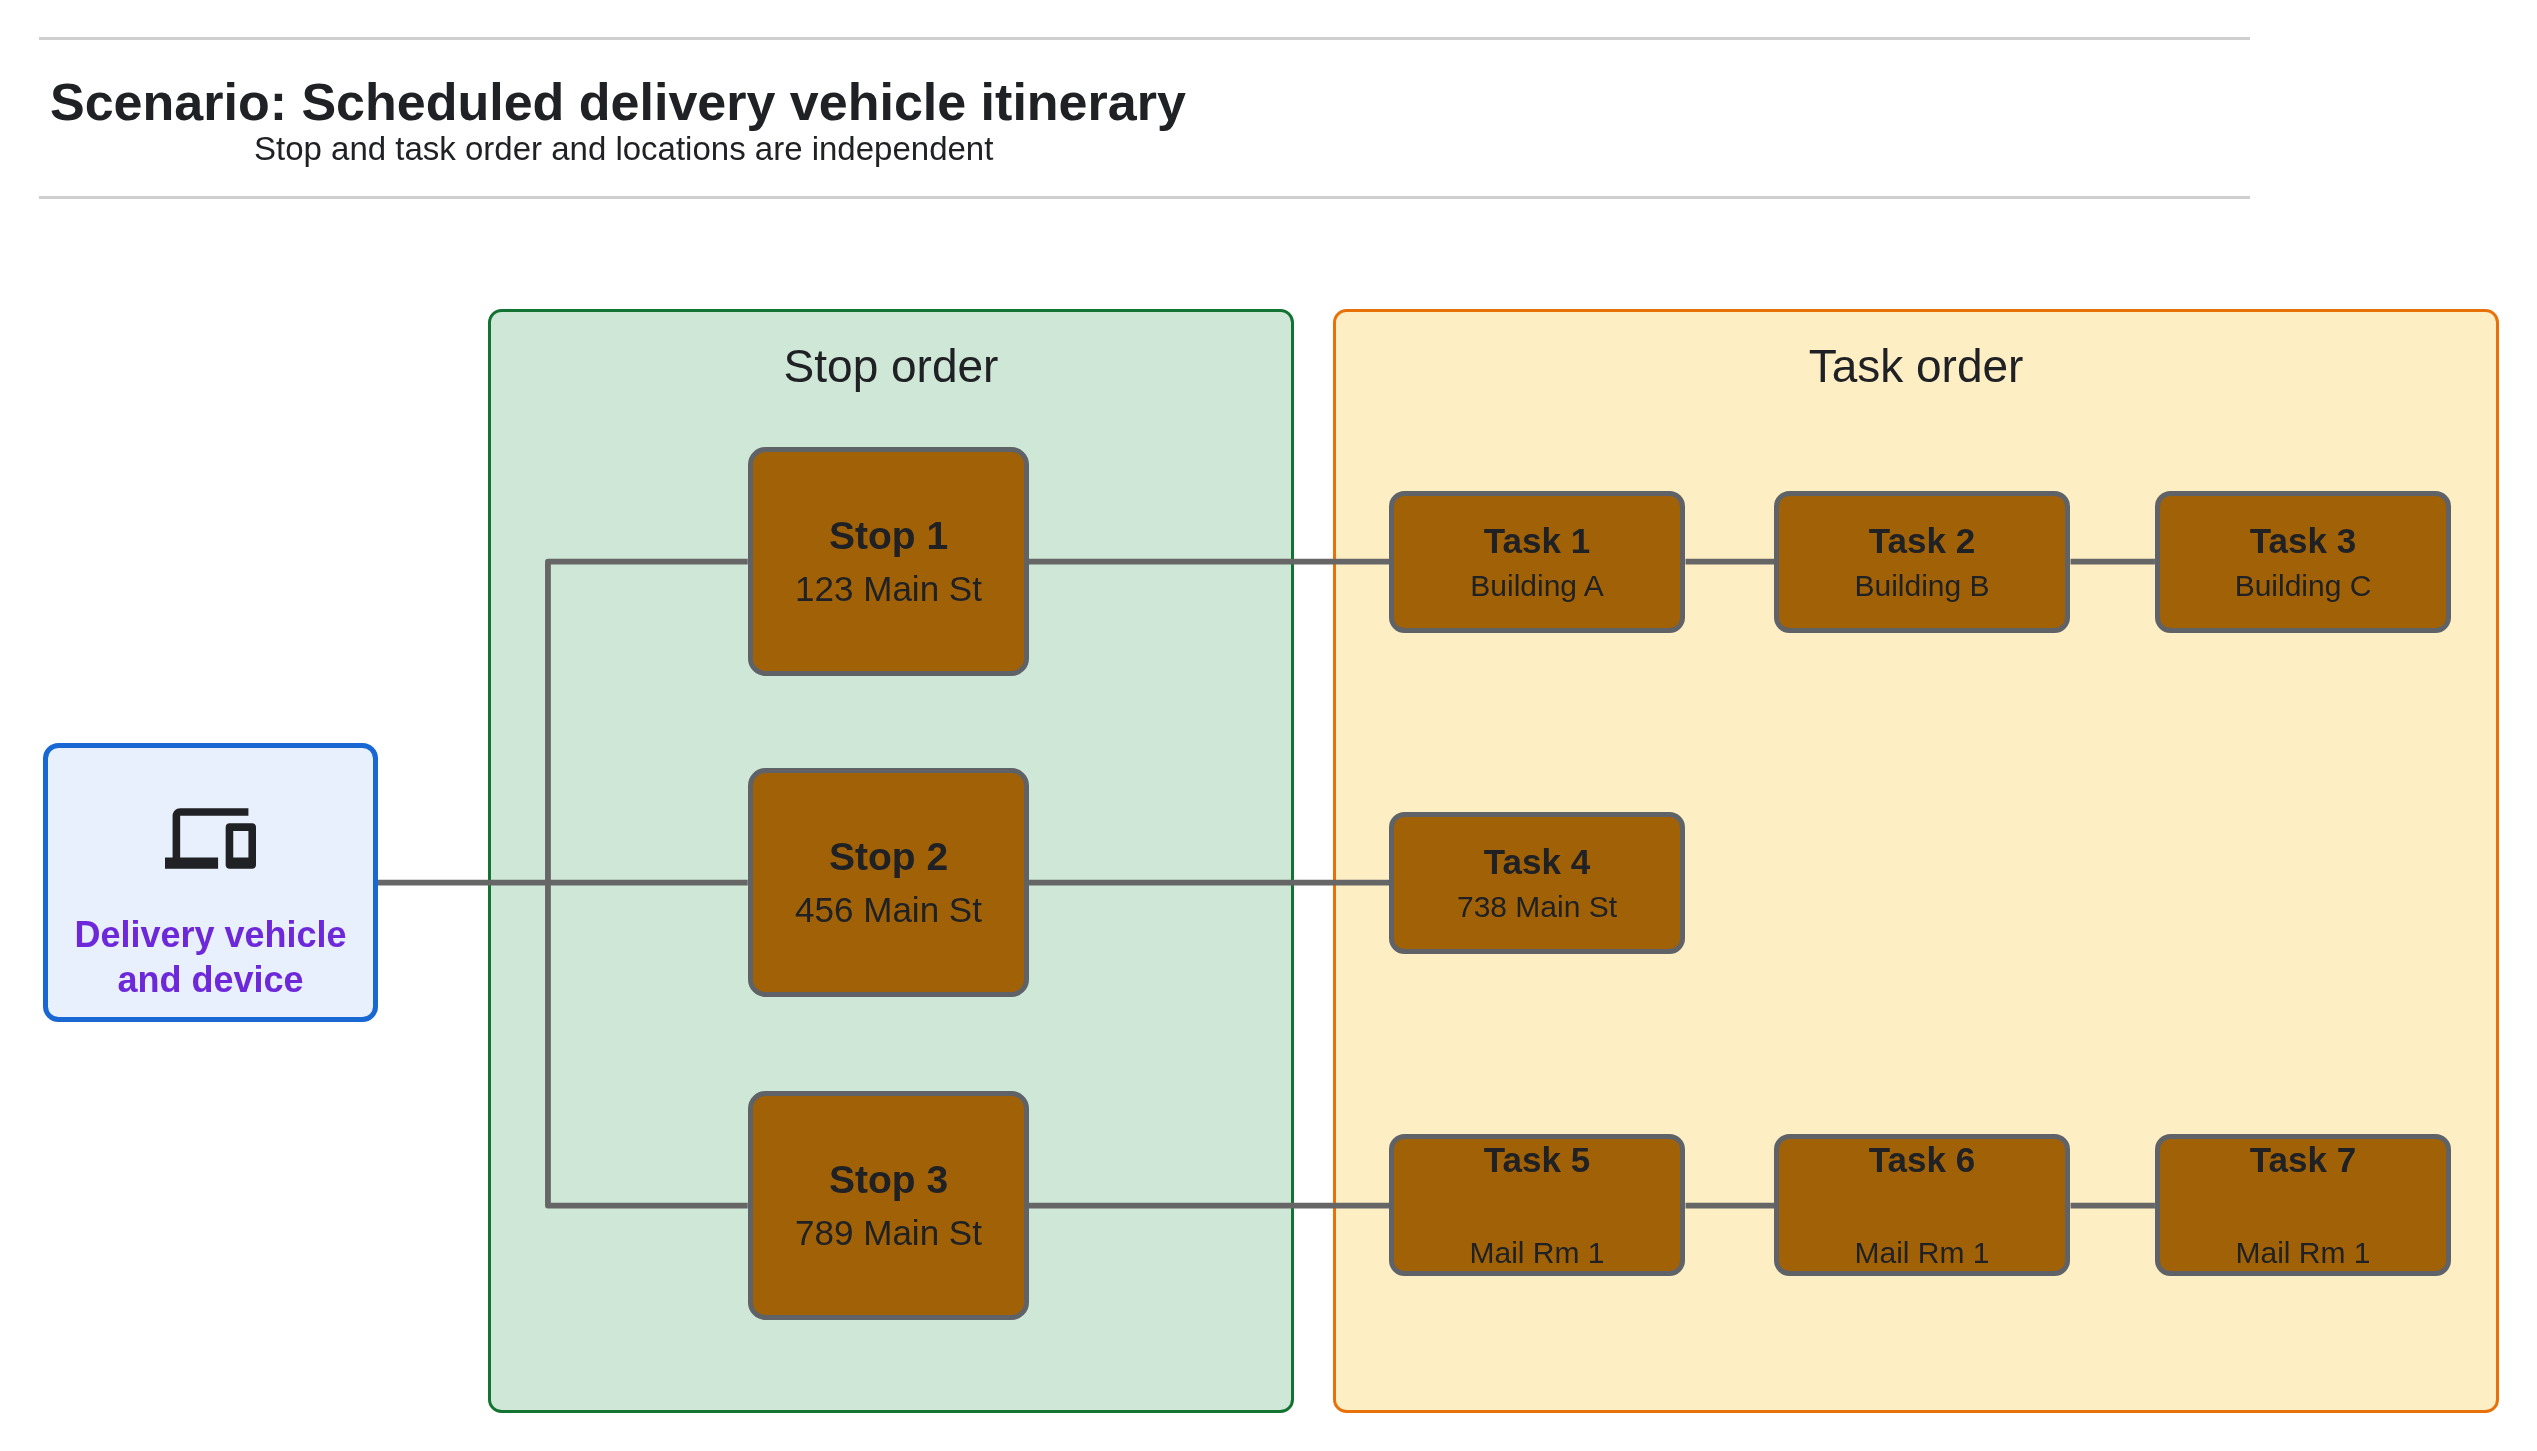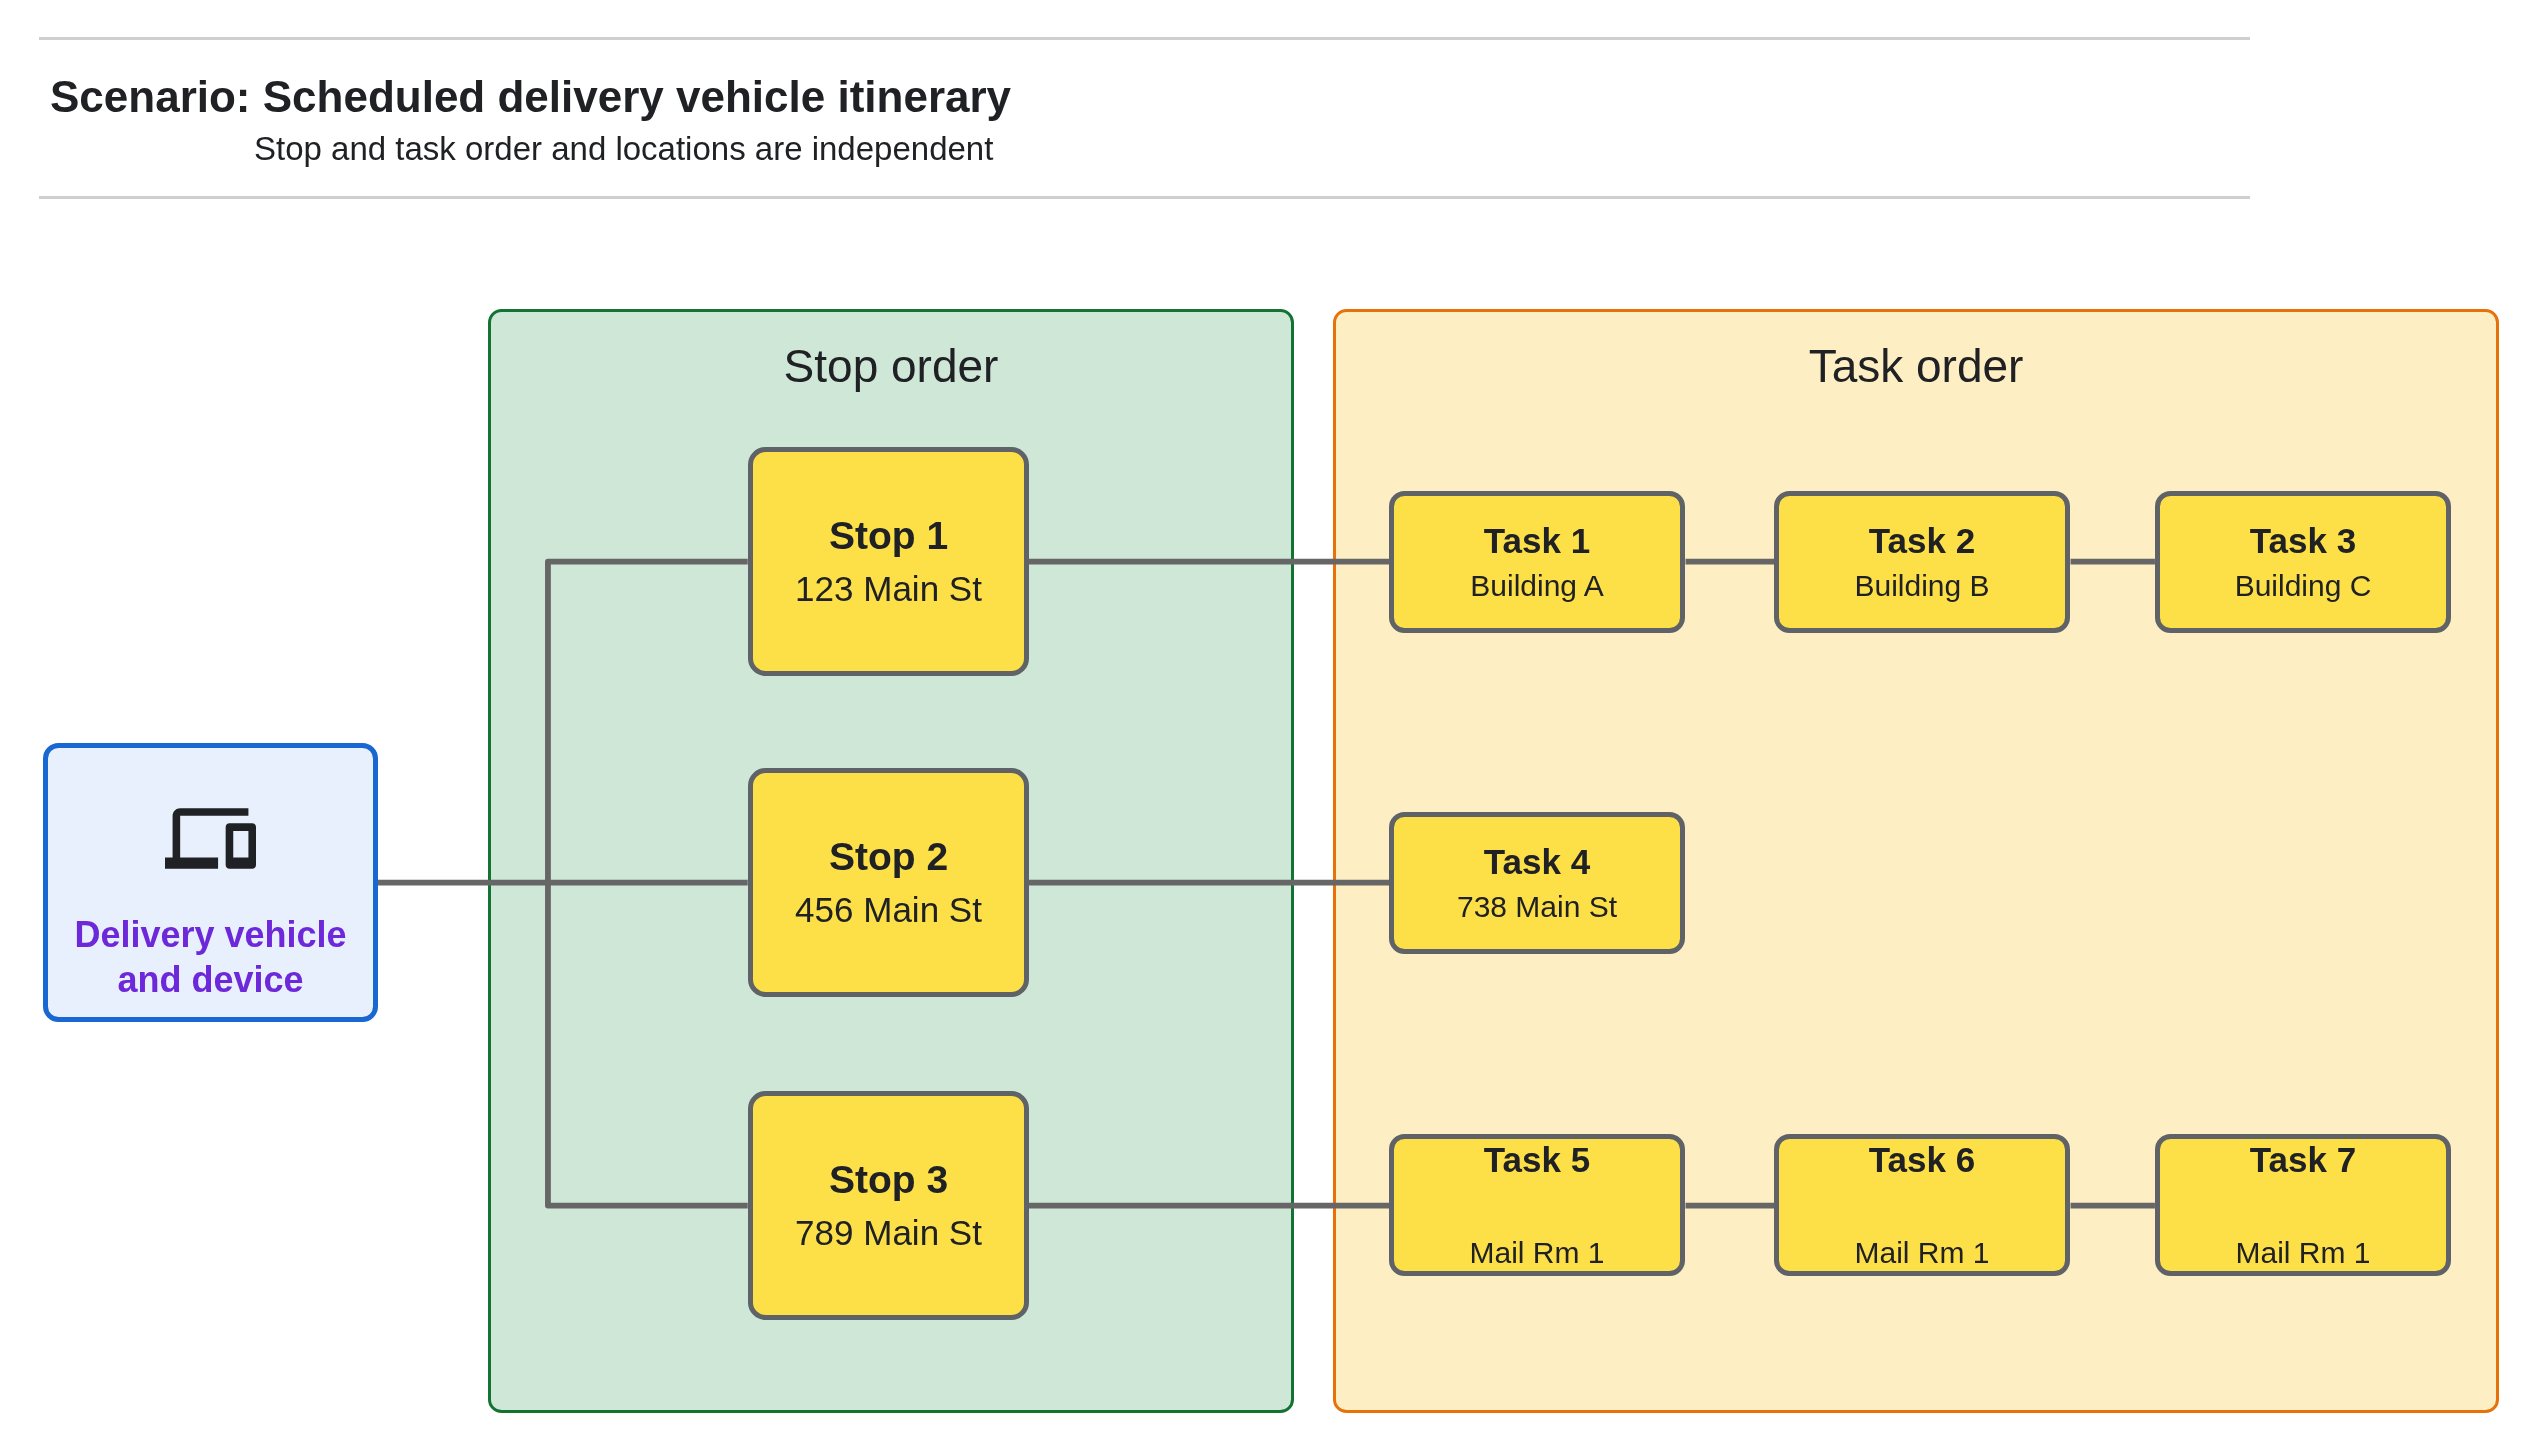--- a/index.html
+++ b/index.html
@@ -18,21 +18,21 @@
     width: 2211px;
     height: 2.9px;
     background: #cfcfcf;
   }
   .rule-top { top: 37px; }
   .rule-bottom { top: 196px; }
   .doc-title {
     position: absolute;
     left: 50px;
     top: 72px;
-    font-size: 44px;
+    font-size: 52px;
     font-weight: 700;
     white-space: nowrap;
   }
   .doc-subtitle {
     position: absolute;
     left: 254px;
     top: 130px;
     font-size: 33px;
     font-weight: 400;
     white-space: nowrap;
@@ -69,21 +69,21 @@
     left: 0;
     width: 100%;
     text-align: center;
     font-size: 46px;
     font-weight: 400;
     color: #202124;
   }
   .node {
     position: absolute;
     box-sizing: border-box;
-    background: #fde047;
+    background: #a16207;
     border: 5.8px solid #5f6368;
     display: flex;
     flex-direction: column;
     align-items: center;
     justify-content: center;
     text-align: center;
   }
   .stop-node {
     left: 748px;
     width: 281px;

